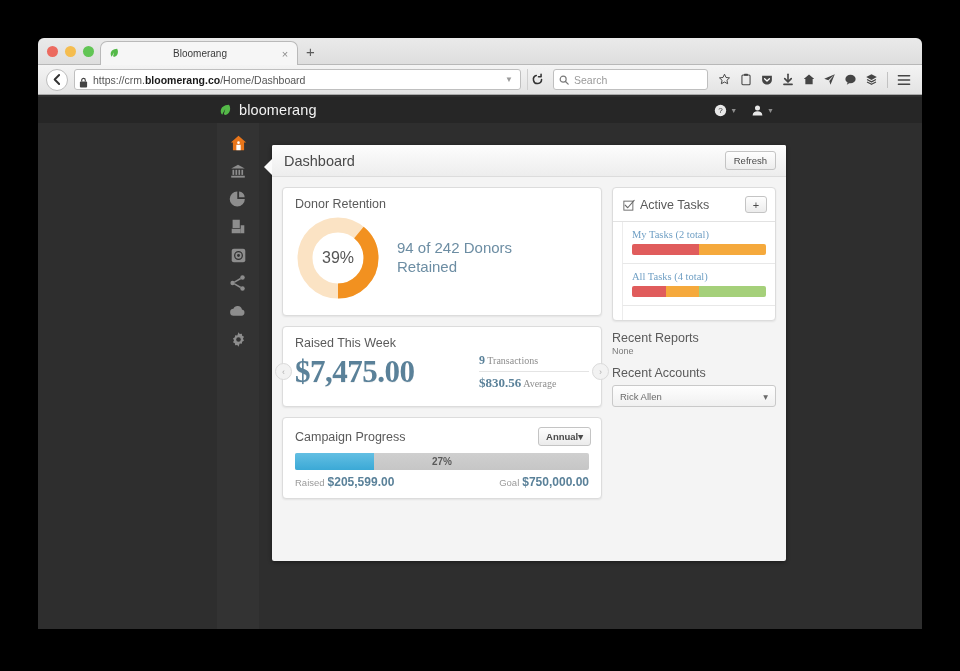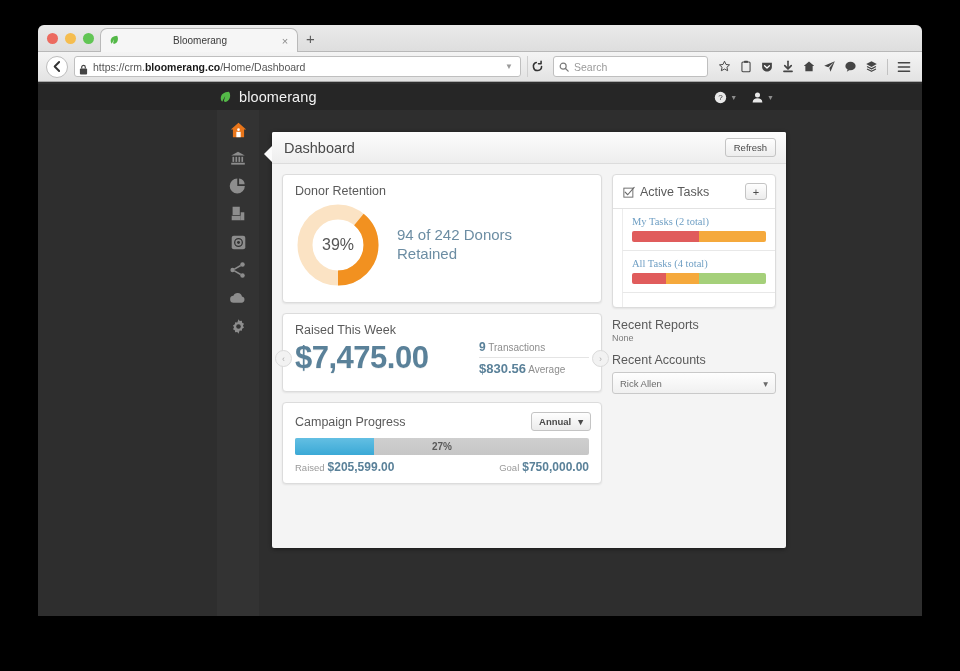--- a/index.html
+++ b/index.html
@@ -6,21 +6,21 @@
   html, body {
     width: 960px; height: 671px;
     background: #000;
     font-family: "Liberation Sans", sans-serif;
     overflow: hidden;
   }
 
   
   .browser {
     position: absolute;
-    left: 38px; top: 25px;
+    left: 38px; top: 38px;
     width: 884px; height: 591px;
     background: #2e2e2e;
     border-radius: 6px 6px 0 0;
     overflow: hidden;
     box-shadow: 0 2px 14px rgba(0,0,0,0.7);
   }
 
   
   .tabstrip {
     height: 27px;
@@ -243,20 +243,21 @@
   .retention-text {
     font-size: 15px; font-weight: normal; color: #6c8da3;
     line-height: 1.25;
   }
 
   
   .raised-body {
     display: flex; align-items: center;
     padding: 0 12px 12px 12px;
     gap: 8px;
+    font-family: Liberation Serif, serif;
   }
   .raised-amount {
     font-size: 31px; font-weight: bold; color: #5a8199;
     letter-spacing: -0.5px;
     flex: 1;
     text-shadow: 0 1px 0 rgba(0,0,0,0.06);
   }
   .raised-stats { width: 110px; }
   .stat-row { font-size: 10px; color: #8d8d8d; padding: 3px 0; }
   .stat-row.top { border-bottom: 1px solid #e4e4e4; }
@@ -279,21 +280,21 @@
   .camp-head {
     display: flex; align-items: center; justify-content: space-between;
     padding: 9px 10px 0 12px;
   }
   .camp-select {
     font-size: 9.5px; color: #4a4a4a; font-weight: bold;
     background: linear-gradient(#fefefe, #ebebeb);
     border: 1px solid #c4c4c4;
     border-radius: 3px;
     padding: 3px 7px;
-    display: flex; align-items: center; gap: 7px;
+    display: flex; align-items: center; gap: 0;
     cursor: pointer;
   }
   .camp-body { padding: 7px 12px 9px 12px; }
   .progress-track {
     height: 17px;
     background: linear-gradient(#cfcfcf, #c6c6c6);
     border-radius: 2px;
     position: relative;
     overflow: hidden;
   }

